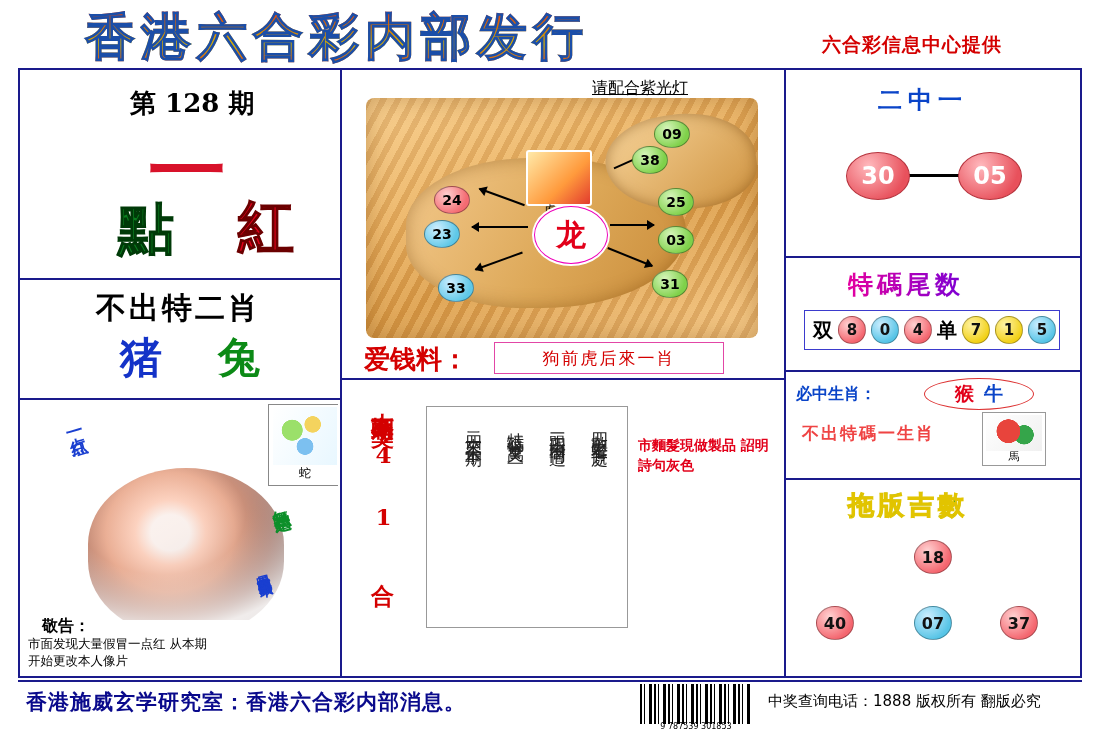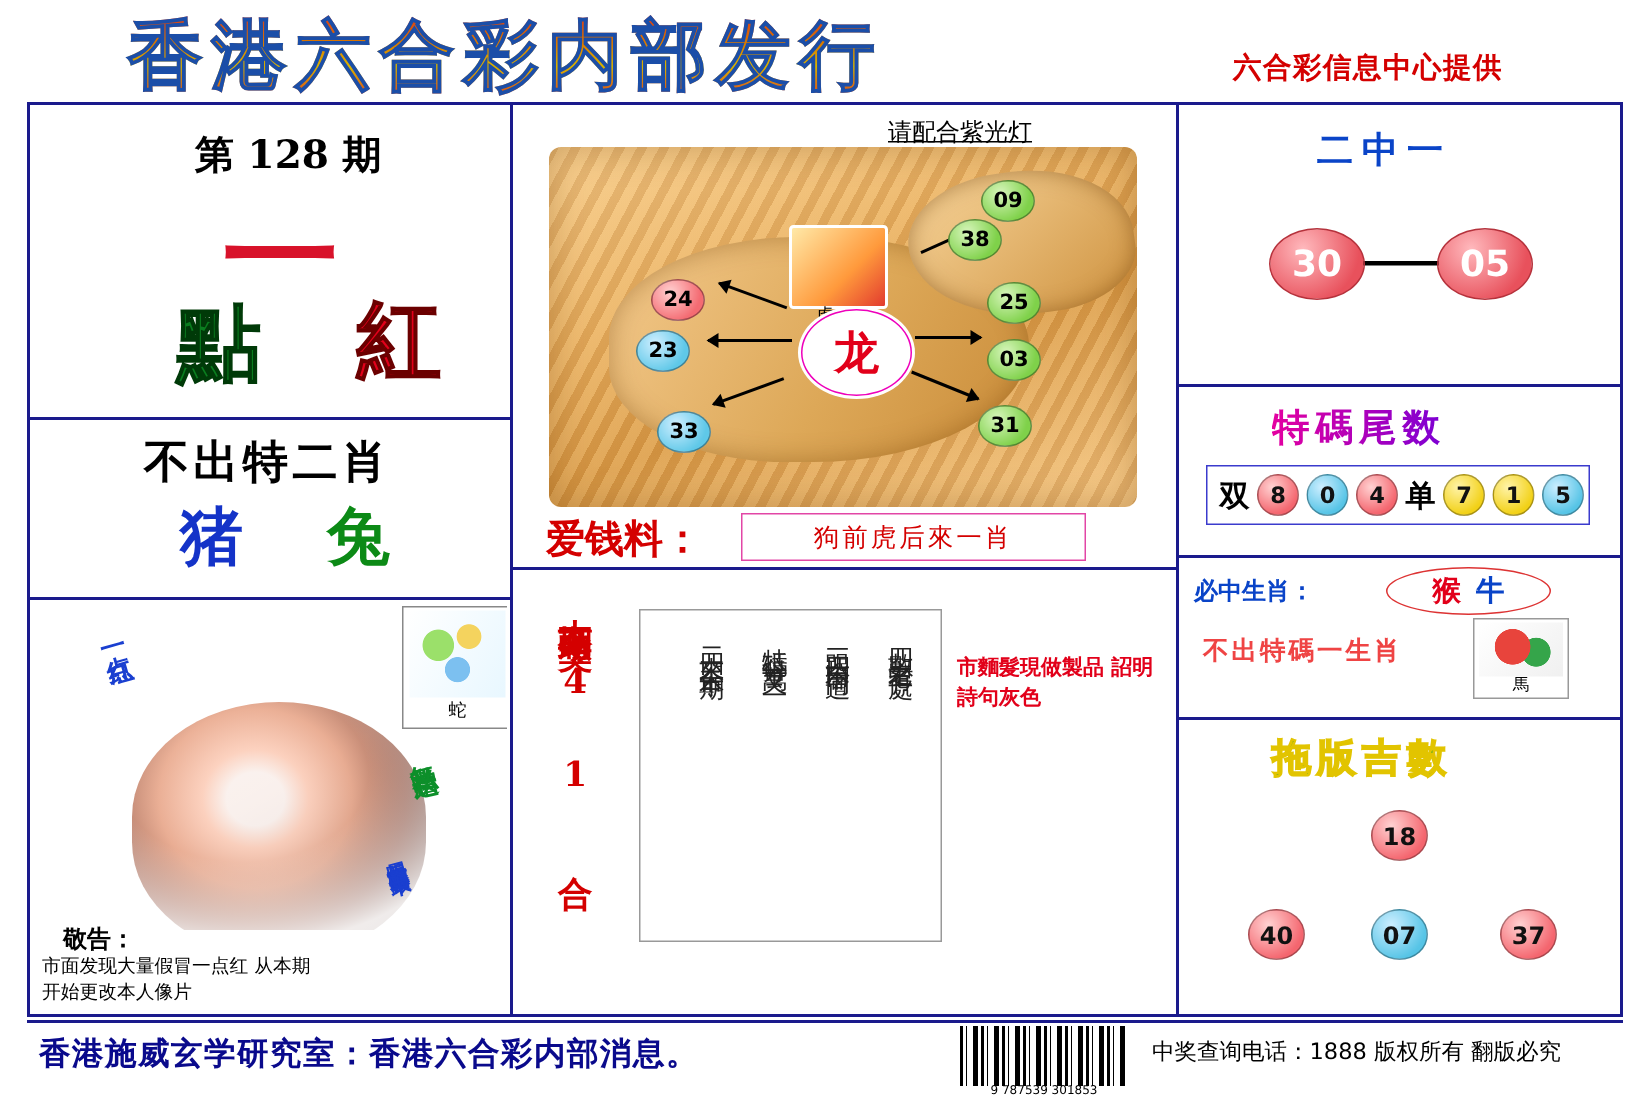--- a/index.html
+++ b/index.html
@@ -288,21 +288,21 @@
     <div class="zo-line2">不出特碼一生肖</div>
     <div class="horse-box">
       <div class="horse-art"></div>
       <div class="horse-label">馬</div>
     </div>
   </div>
 
   <div class="cell-lucky">
     <div class="lucky-title">拖版吉數</div>
     <div class="lball tb-r" style="left:128px;top:60px;">18</div>
-    <div class="lball tb-r" style="left:46px;top:126px;text-align:center;">40</div>
+    <div class="lball tb-r" style="left:30px;top:126px;text-align:center;">40</div>
     <div class="lball tb-b" style="left:128px;top:126px;">07</div>
     <div class="lball tb-r" style="left:214px;top:126px;">37</div>
   </div>
 
   <div class="footer">
     <div class="foot-line"></div>
     <div class="foot-left">香港施威玄学研究室：香港六合彩内部消息。</div>
     <div class="barcode"></div>
     <div class="barcode-txt">9 787539 301853</div>
     <div class="foot-right">中奖查询电话：1888 版权所有 翻版必究</div>

